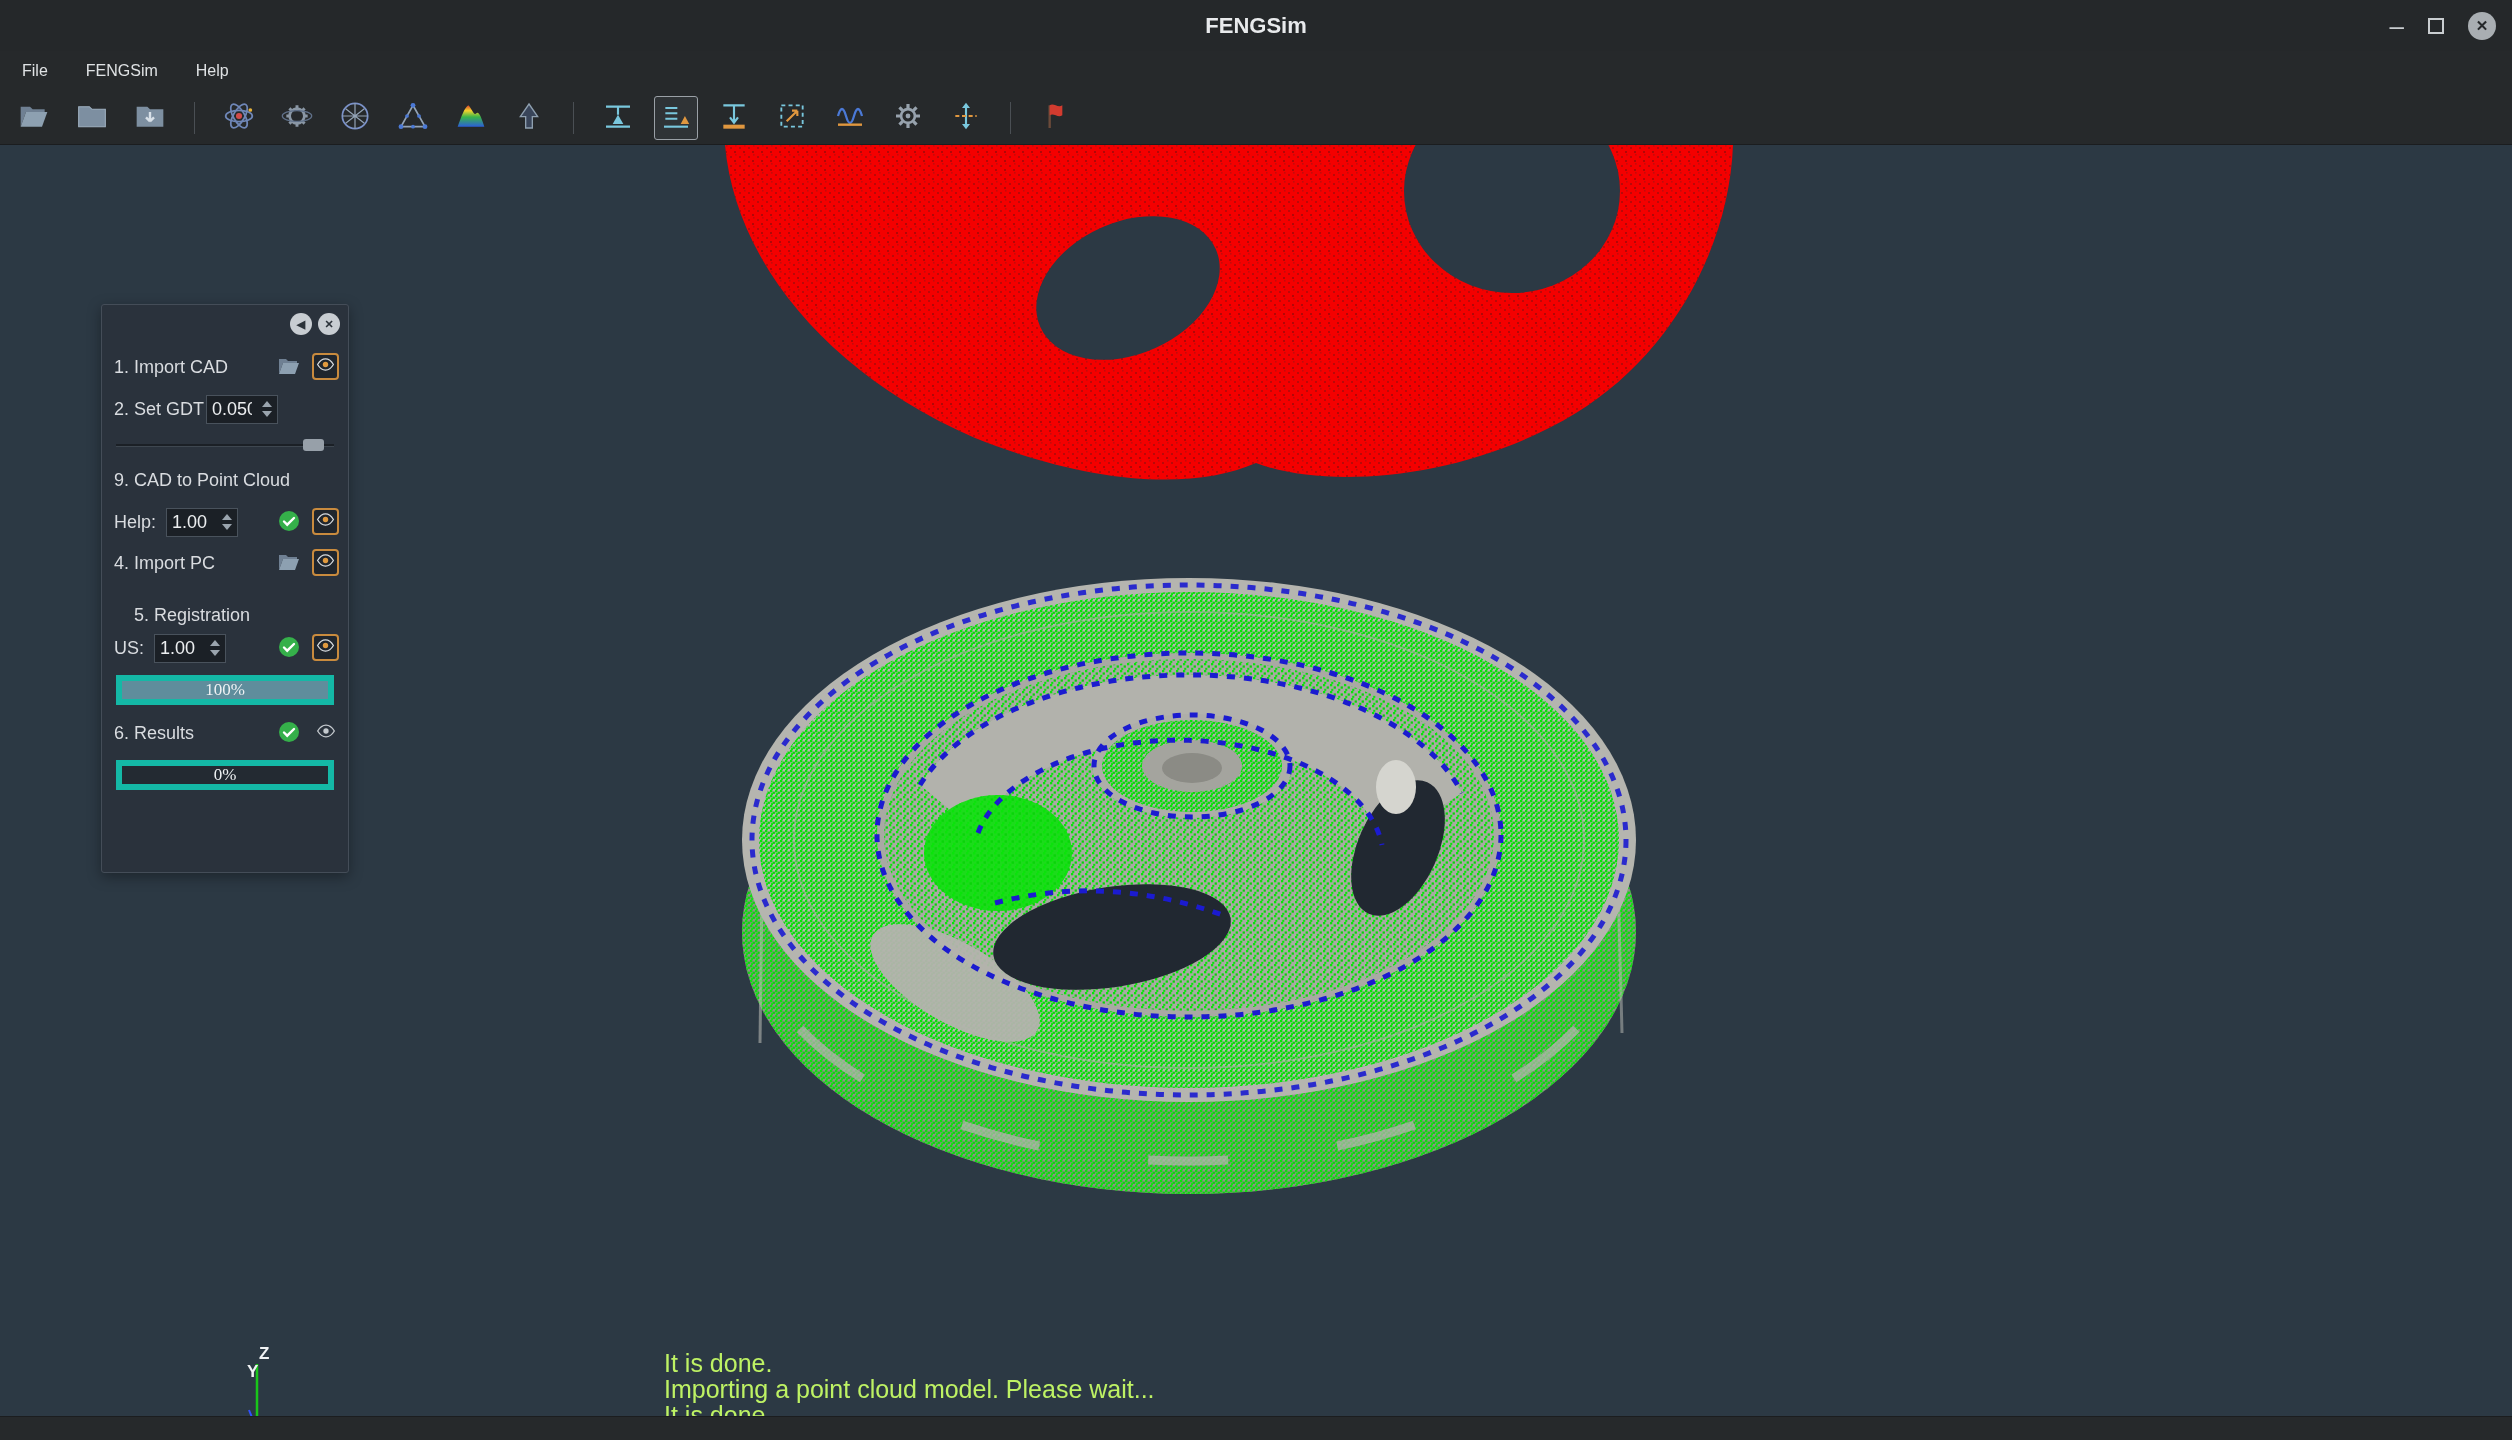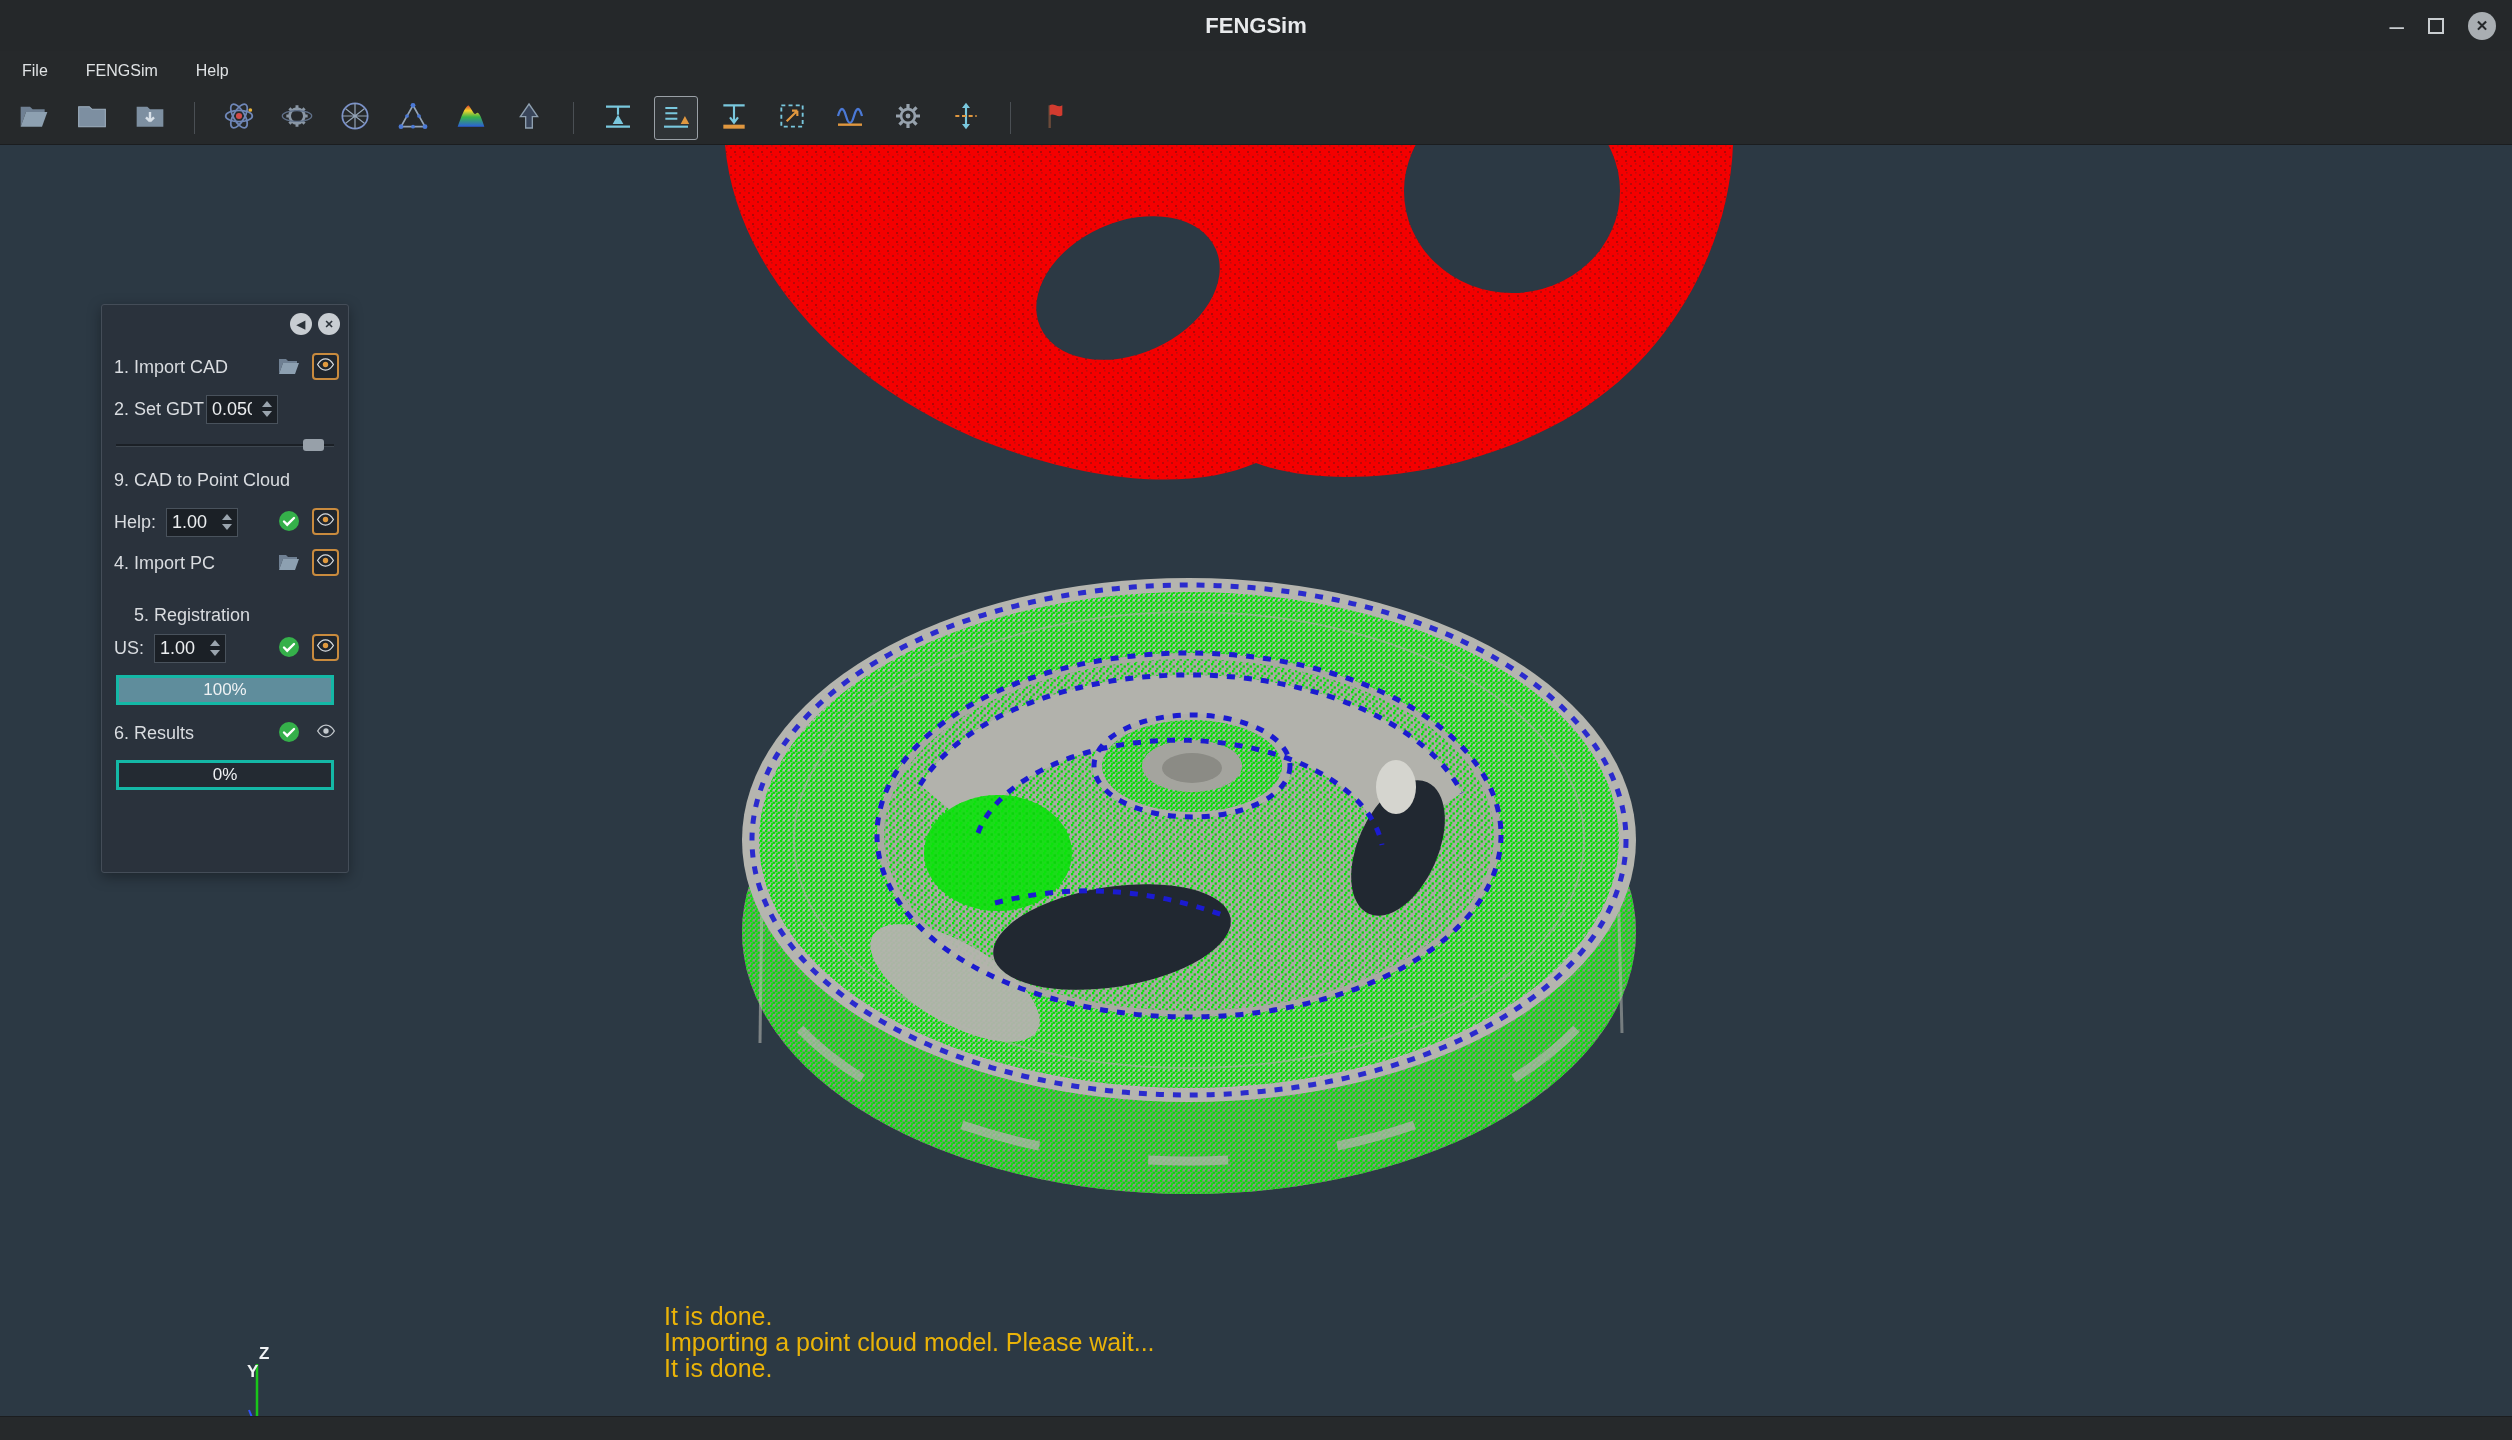--- a/index.html
+++ b/index.html
@@ -26,21 +26,21 @@
              border-bottom:1px solid #1b1d1f; display:flex; align-items:center; padding-left:12px; gap:14px; }
   .tbtn { width:44px; height:44px; display:flex; align-items:center; justify-content:center; border-radius:3px; }
   .tbtn.selected { border:1px solid #9aa0a6; background:#2f3336; }
   .tsep { width:1px; height:32px; background:#4a4f54; margin:0 8px; }
   .tbtn svg { width:32px; height:32px; }
 
   
   .viewport { position:absolute; left:0; top:145px; width:2512px; height:1271px; background:#2c3944; overflow:hidden; }
   .scene { position:absolute; left:0; top:0; }
 
-  .console { position:absolute; left:664px; top:1158px; color:#eab308; font-size:25px; line-height:26px; }
+  .console { position:absolute; left:664px; top:1205px; color:#bef264; font-size:25px; line-height:26px; }
   .console div { white-space:pre; }
 
   .axes { position:absolute; left:225px; top:1195px; width:140px; height:115px; }
   .axes .lbl { position:absolute; color:#f0f2f4; font-size:17px; font-weight:bold; }
 
   
   .panel { position:absolute; left:101px; top:304px; width:248px; height:569px; background:#2a323c;
            border:1px solid #444d58; border-radius:3px; box-shadow:0 4px 14px rgba(0,0,0,.35); z-index:5; }
   .panel-header { position:absolute; top:8px; right:8px; display:flex; gap:6px; }
   .hdr-circle { width:22px; height:22px; border-radius:50%; background:#c8cdd2; color:#2c333a;
@@ -55,21 +55,21 @@
   .spin-arrows { display:flex; flex-direction:column; justify-content:center; gap:4px; padding:0 5px; }
   .arr-up { width:0; height:0; border-left:5px solid transparent; border-right:5px solid transparent; border-bottom:6px solid #9aa4ae; }
   .arr-dn { width:0; height:0; border-left:5px solid transparent; border-right:5px solid transparent; border-top:6px solid #9aa4ae; }
   .eyebtn { width:27px; height:27px; border:2px solid #c98b3e; border-radius:4px; background:#20262d;
             display:flex; align-items:center; justify-content:center; }
   .eyeplain { width:27px; height:27px; display:flex; align-items:center; justify-content:center; }
   .chk, .fldr { width:25px; height:25px; display:flex; align-items:center; justify-content:center; }
   .slider { position:absolute; left:14px; right:14px; top:133px; height:14px; }
   .slider .groove { position:absolute; left:0; right:0; top:6px; height:3px; background:#1b2026; border-bottom:1px solid #3e4750; }
   .slider .handle { position:absolute; top:1px; left:86%; width:21px; height:12px; background:#97a0a9; border-radius:3px; }
-  .progress { position:absolute; left:14px; right:14px; height:30px; border:3px solid #14b8a6; background:#232a32; }
+  .progress { position:absolute; left:14px; right:14px; height:30px; border:6px solid #14b8a6; background:#232a32;font-family:Liberation Serif, serif; }
   .progress .fill { height:100%; background:#5f8d9c; }
   .fill-100 { width:100%; } .fill-0 { width:0; }
   .progress .txt { position:absolute; inset:0; display:flex; align-items:center; justify-content:center;
                    font-size:17px; color:#eef1f3; }
 
   
   .statusbar { position:absolute; left:0; bottom:0; width:100%; height:24px; background:#26292b; border-top:1px solid #1b1d1f; }
 </style>
 </head>
 <body>

